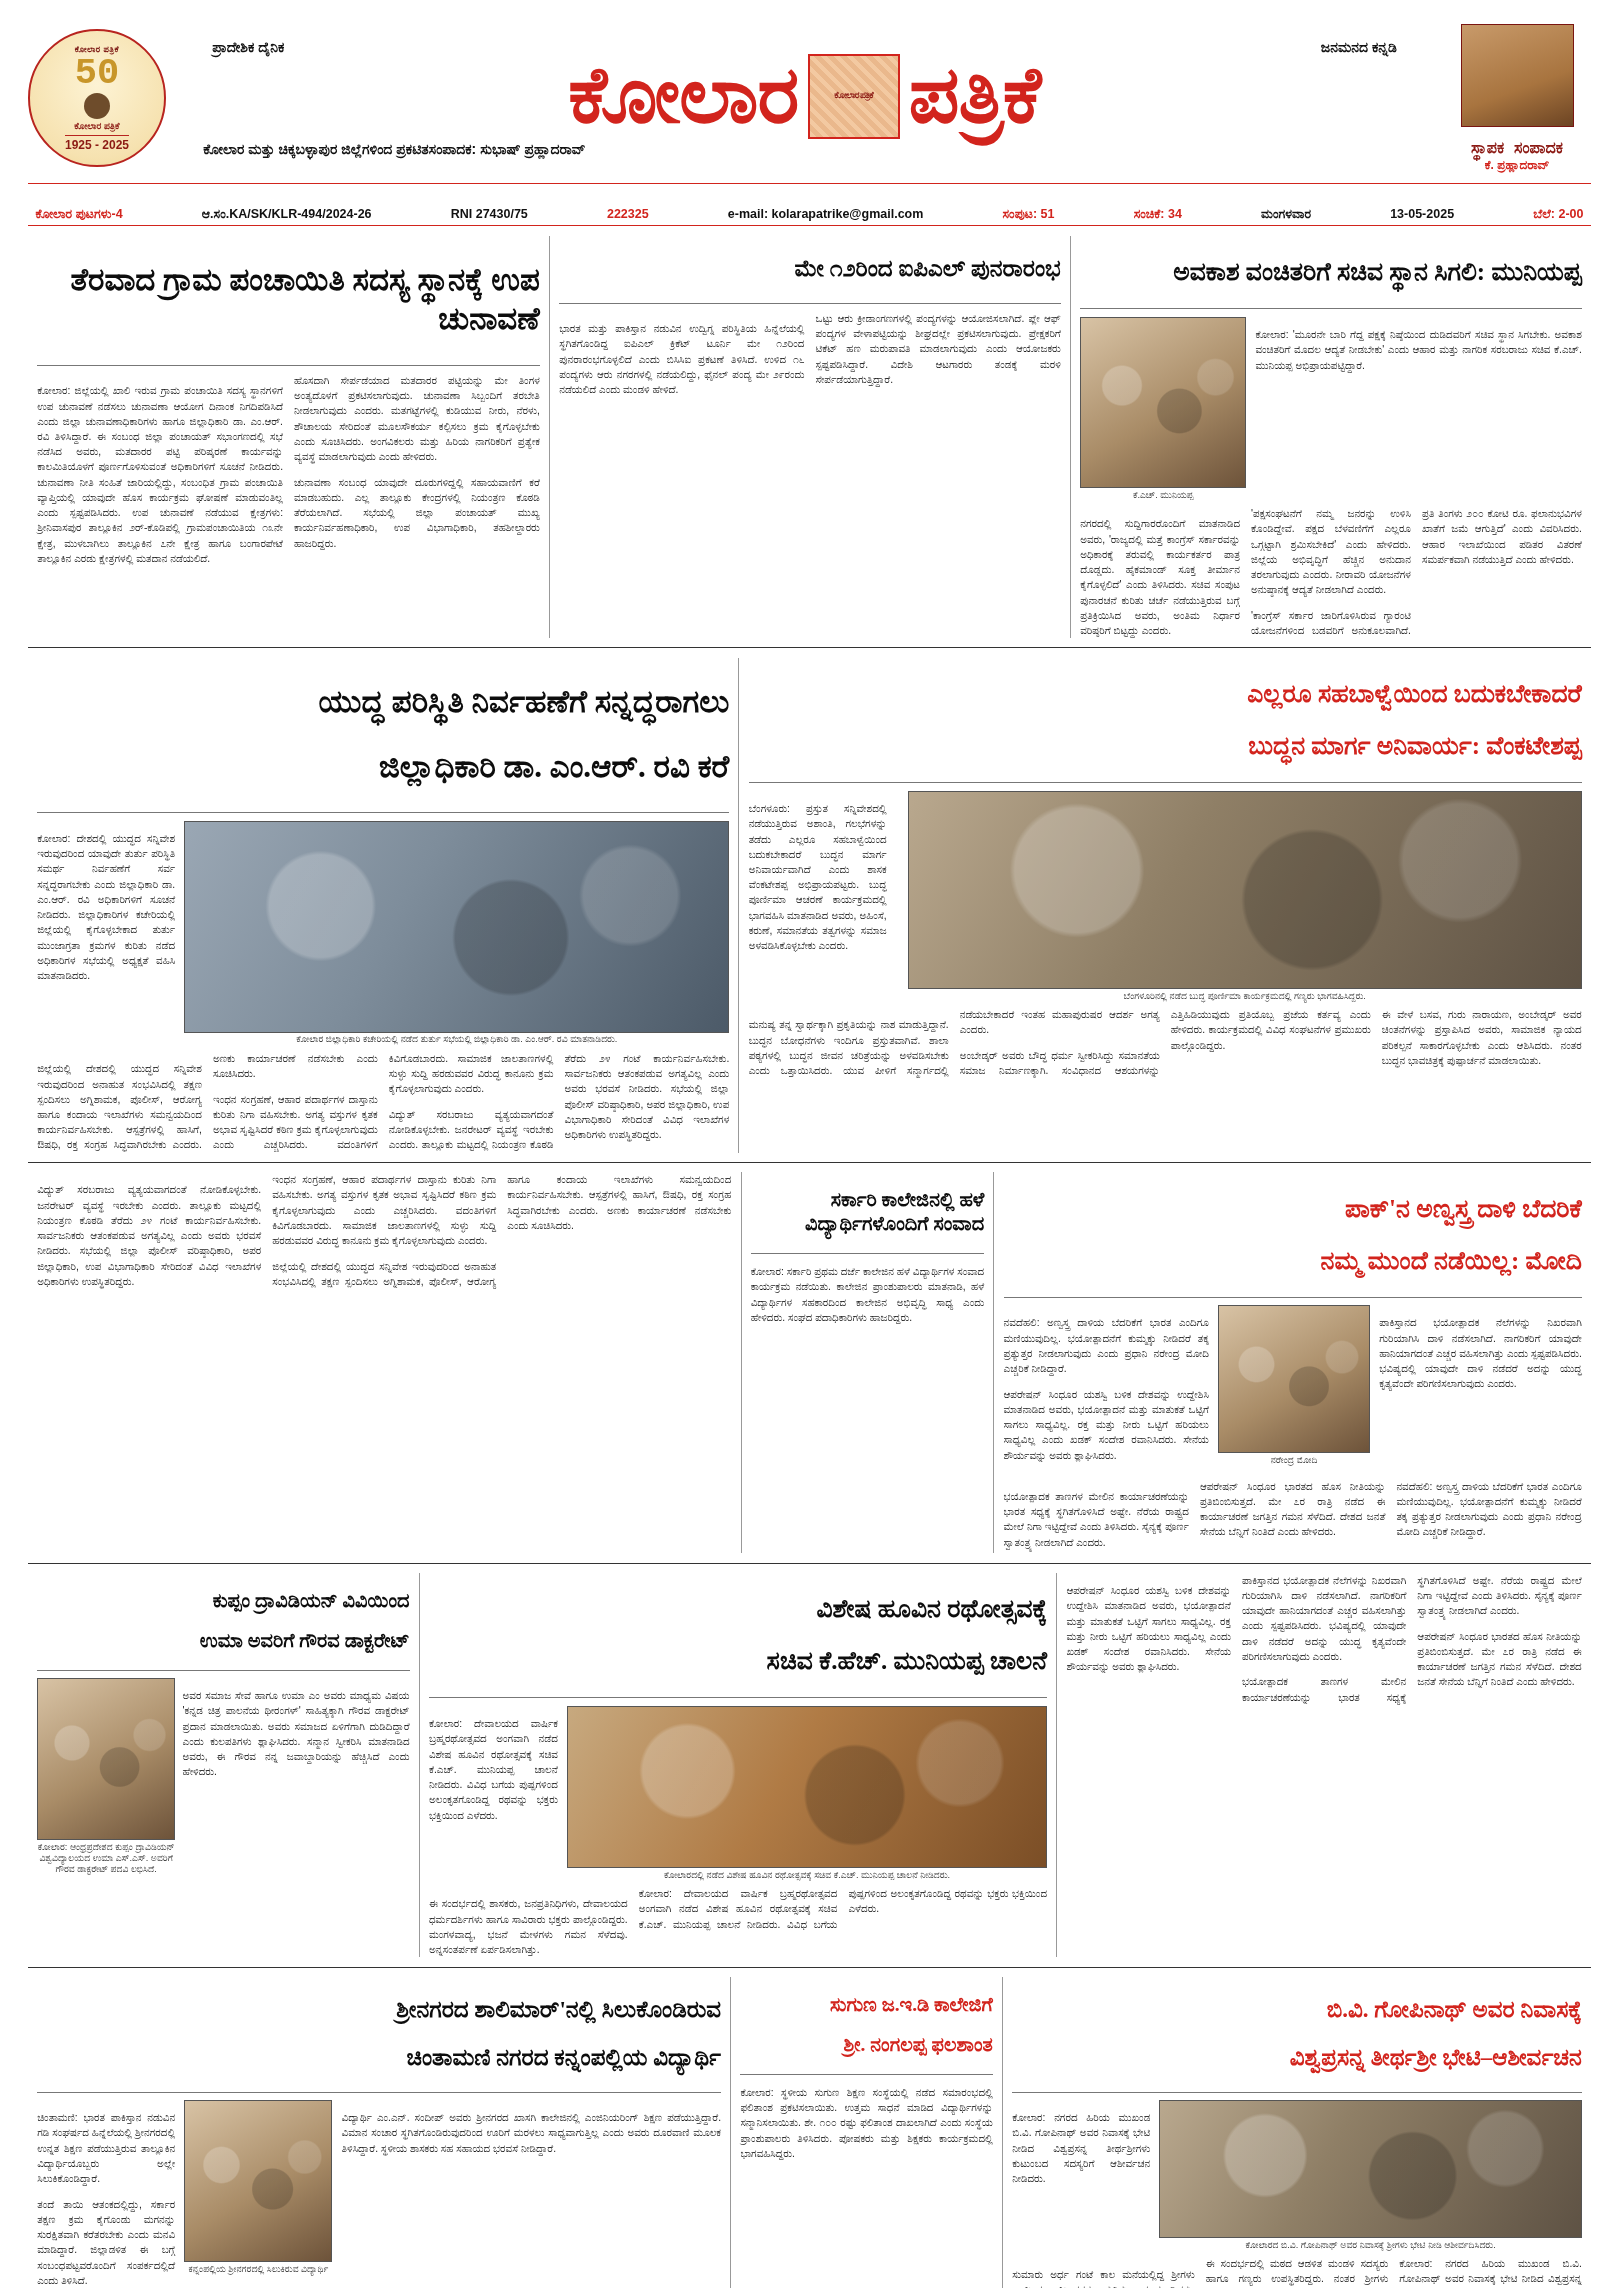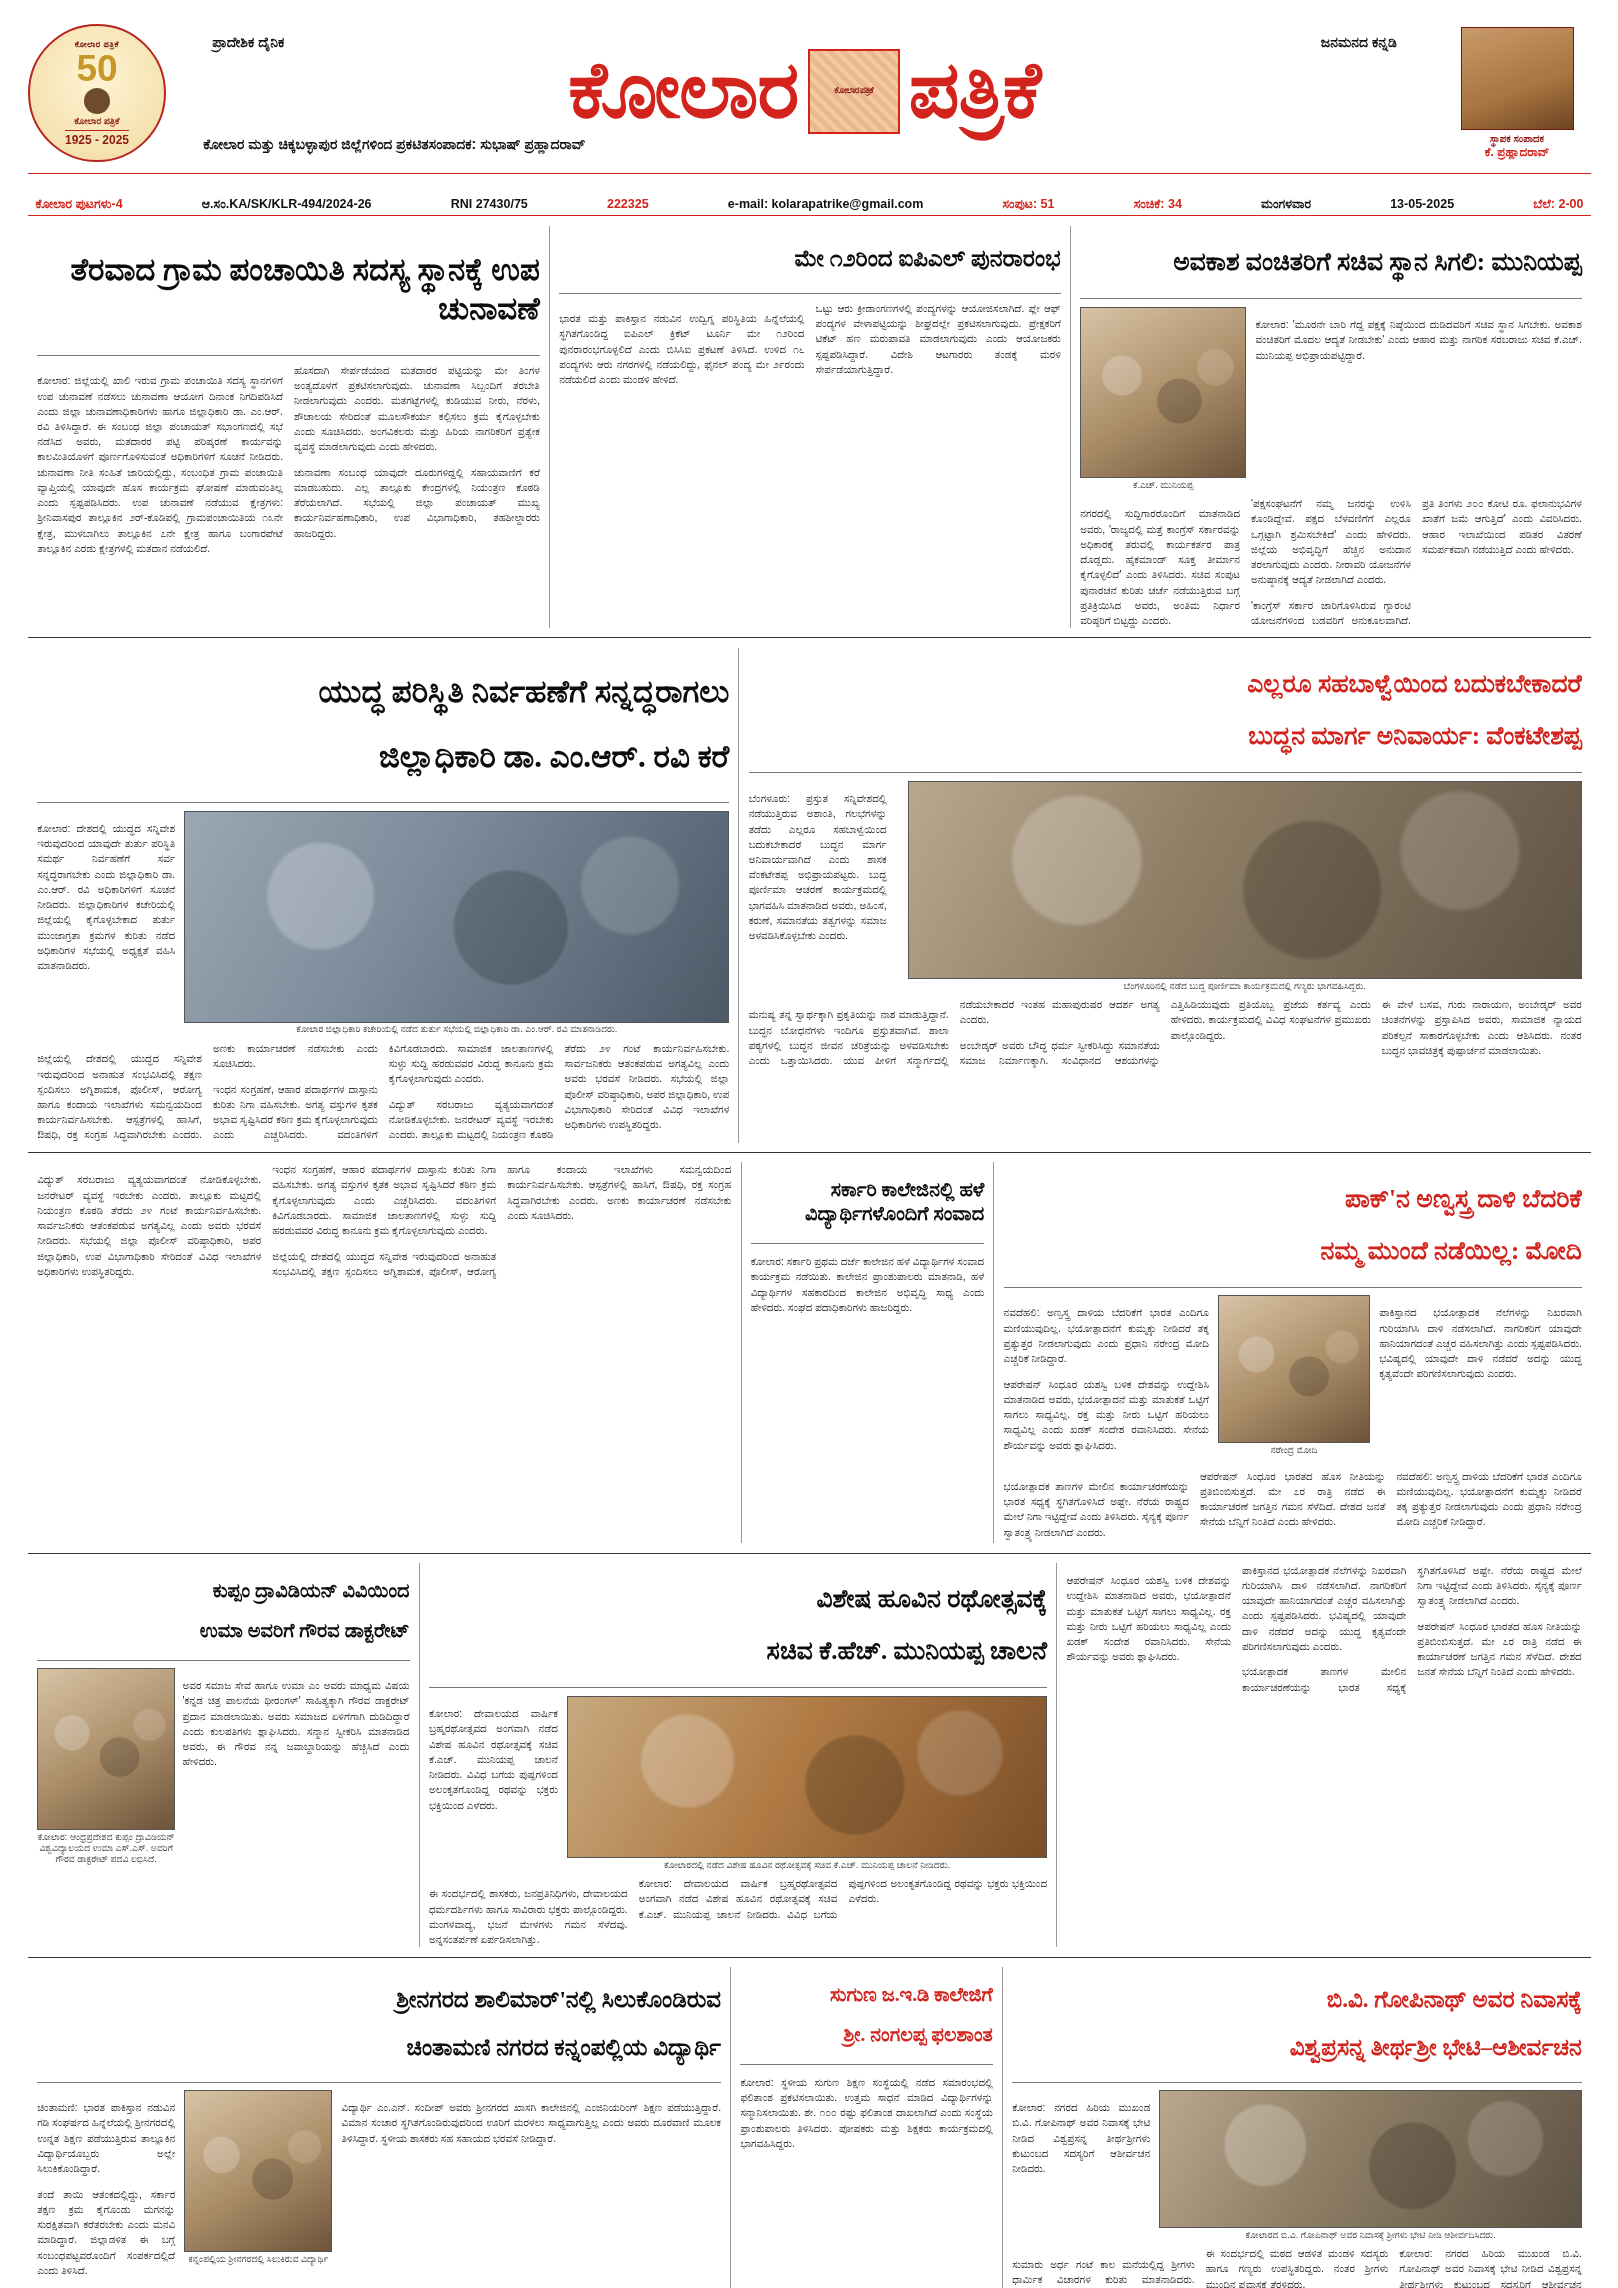--- a/index.html
+++ b/index.html
@@ -34,21 +34,21 @@
     align-items: center; justify-content: center;
     background: radial-gradient(circle at 50% 40%, #fdf3d4 0%, #f6e2b0 70%, #eed695 100%);
     flex: 0 0 auto;
     position: relative;
   }
   .logo-seal .ribbon-top {
     font-size: 8.3px; color:#7a1511; font-weight:bold; letter-spacing:0.5px;
   }
   .logo-seal .fifty {
     font-size: 37px; font-weight: bold; color: #c8962a; line-height: 1;
-    font-family: Liberation Sans, sans-serif;
+    font-family: Liberation Mono, monospace;
   }
   .logo-seal .seal-name {
     font-size: 9.2px; color: #8c1a14; font-weight: bold; margin-top: 1.8px; text-align:center;
   }
   .logo-seal .years {
     font-size: 12px; color: #8c1a14; font-weight: bold; margin-top: 2.8px;
     border-top: 0.9px solid #b8241f; padding-top: 1.8px;
   }
   .logo-seal .seal-face {
     width: 26px; height: 26px; border-radius: 50%;
@@ -80,21 +80,21 @@
   .sub-line {
     font-size: 14px; color: #111; margin-top: 1.8px;
     display:flex; padding: 0 28px; font-weight:bold;
   }
   .editor-block { flex: 0 0 auto; width: 148px; text-align: center; }
   .editor-photo {
     width: 113px; height: 103px; margin: 0 auto;
     border: 1.8px solid #7a1511;
     background: linear-gradient(160deg,#c89a6a 0%, #a8743f 60%, #6c4423 100%);
   }
-  .editor-role { font-size: 10px; color:#8c1a14; font-weight:bold; margin-top:3px; }
+  .editor-role { font-size: 16px; color:#8c1a14; font-weight:bold; margin-top:12px;font-family:Liberation Mono, monospace; }
   .editor-name { font-size: 12px; color:#d2241d; font-weight:bold; }
 
   
   .info-bar {
     margin-top: 7.4px;
     border-top: 1.8px solid #d2241d;
     border-bottom: 1.8px solid #d2241d;
     display: flex; align-items: center; justify-content: space-between;
     font-size: 12.5px; padding: 3.7px 7.4px; font-weight: bold;
   }

